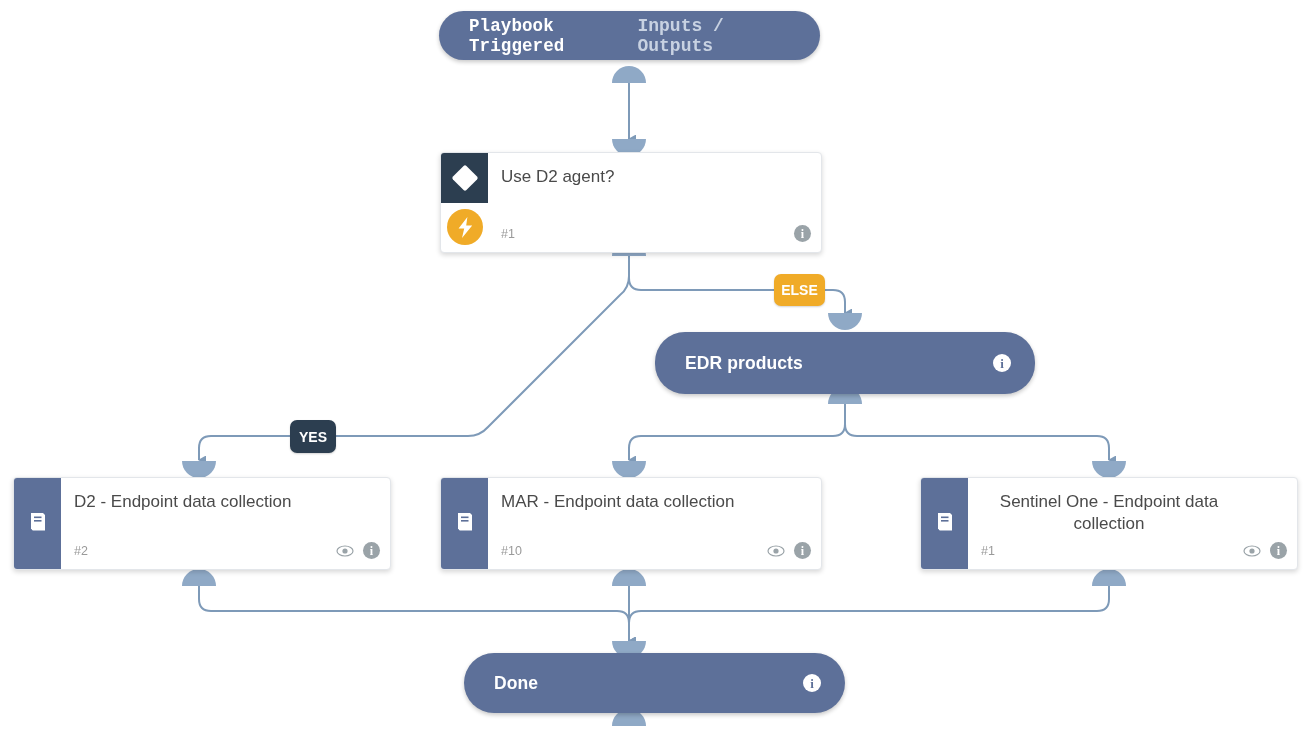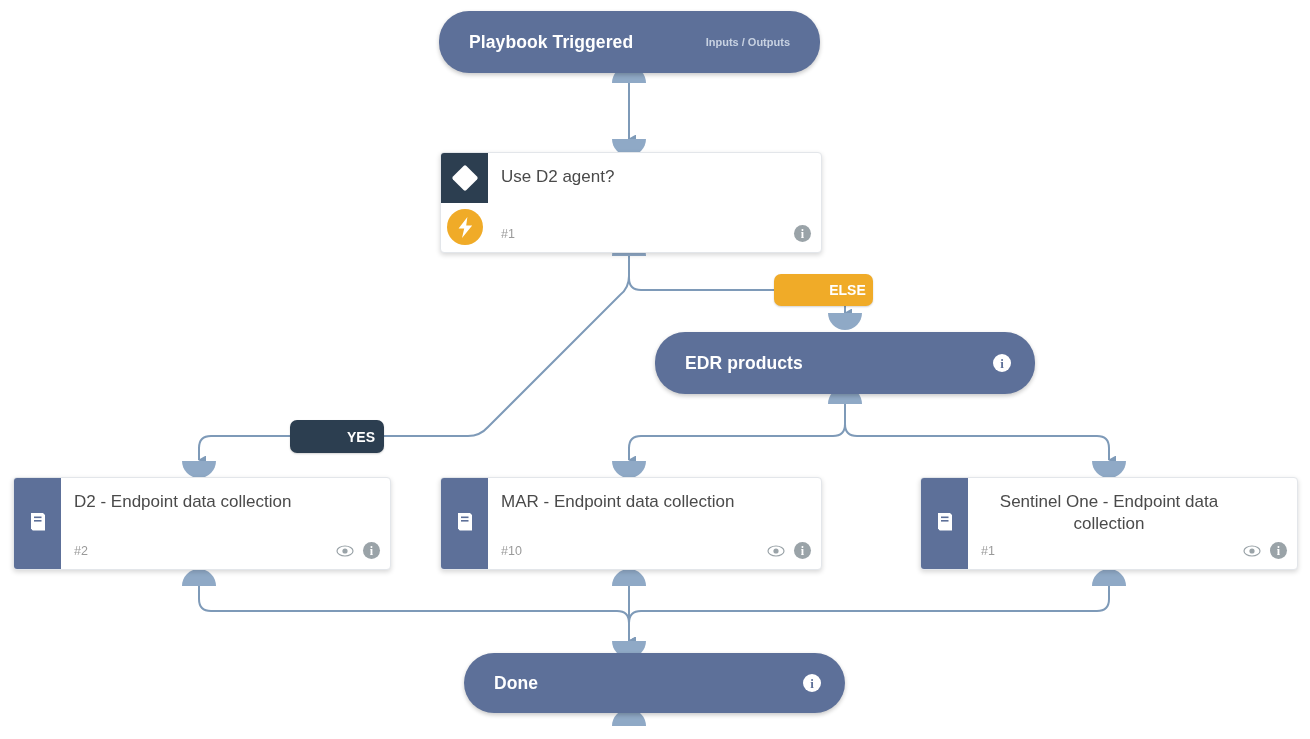--- a/index.html
+++ b/index.html
@@ -54,21 +54,21 @@
   }
   .pill .pill-title {
     color: #ffffff;
     font-size: 17.5px;
     font-weight: bold;
     margin-left: 30px;
     letter-spacing: 0.1px;
   }
   .pill .pill-sub {
     color: #c8d2e2;
-    font-size: 11px;
+    font-size: 18px;
     font-weight: bold;
     margin-left: auto;
     margin-right: 30px;
   }
   .pill .info-ico {
     margin-left: auto;
     margin-right: 24px;
   }
 
   
@@ -192,21 +192,20 @@
     position: absolute;
     border-radius: 7px;
     color: #ffffff;
     font-size: 14px;
     font-weight: bold;
     display: flex;
     align-items: center;
     justify-content: center;
     z-index: 12;
     box-shadow: 0 1px 2px rgba(0,0,0,0.18);
-    padding-left: 48px;
   }
   .branch-label.yes {
     background: #2c3e50;
   }
   .branch-label.else {
     background: #f0ab28;
   }
 </style>
 </head>
 <body>
@@ -250,21 +249,21 @@
   <div class="handle top" style="left:182px; top:461px;"></div>
   <div class="handle bottom" style="left:182px; top:569px;"></div>
   <div class="handle top" style="left:612px; top:461px;"></div>
   <div class="handle bottom" style="left:612px; top:569px;"></div>
   <div class="handle top" style="left:1092px; top:461px;"></div>
   <div class="handle bottom" style="left:1092px; top:569px;"></div>
 
   <div class="handle top" style="left:612px; top:641px;"></div>
   <div class="handle bottom" style="left:612px; top:709px;"></div>
 
-  <div class="pill" style="left:439px; top:11px; width:381px; height:62px;">
+  <div class="pill" style="left:439px; top:11px; width:381px; height:49px;font-family:Liberation Mono, monospace;">
     <span class="pill-title">Playbook Triggered</span>
     <span class="pill-sub">Inputs / Outputs</span>
   </div>
 
   <div class="card" style="left:440px; top:152px; width:380px; height:99px;">
     <div class="card-strip decision">
       <div class="diamond-ico"></div>
     </div>
     <div class="bolt-badge">
       <svg width="17" height="21" viewBox="0 0 17 21" xmlns="http://www.w3.org/2000/svg">

